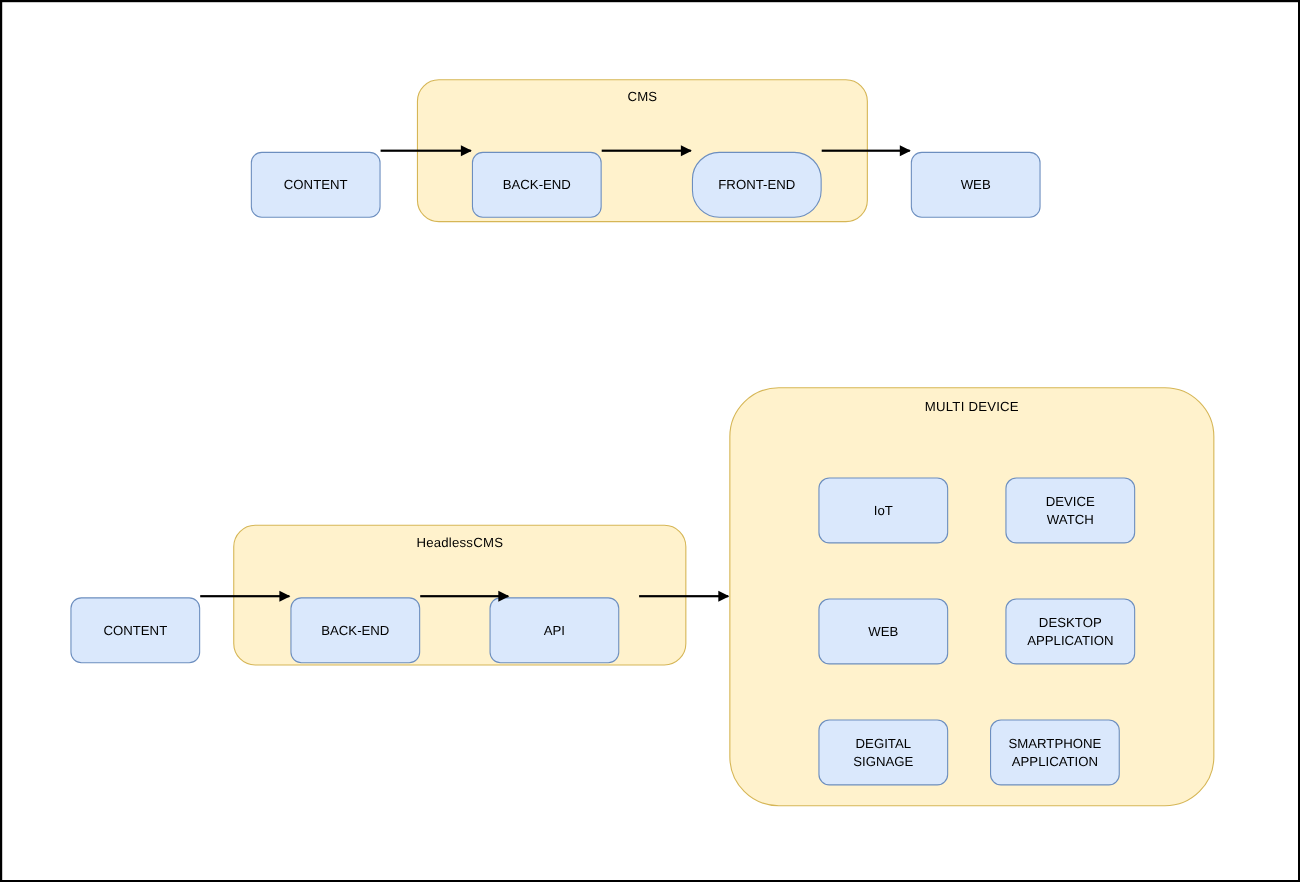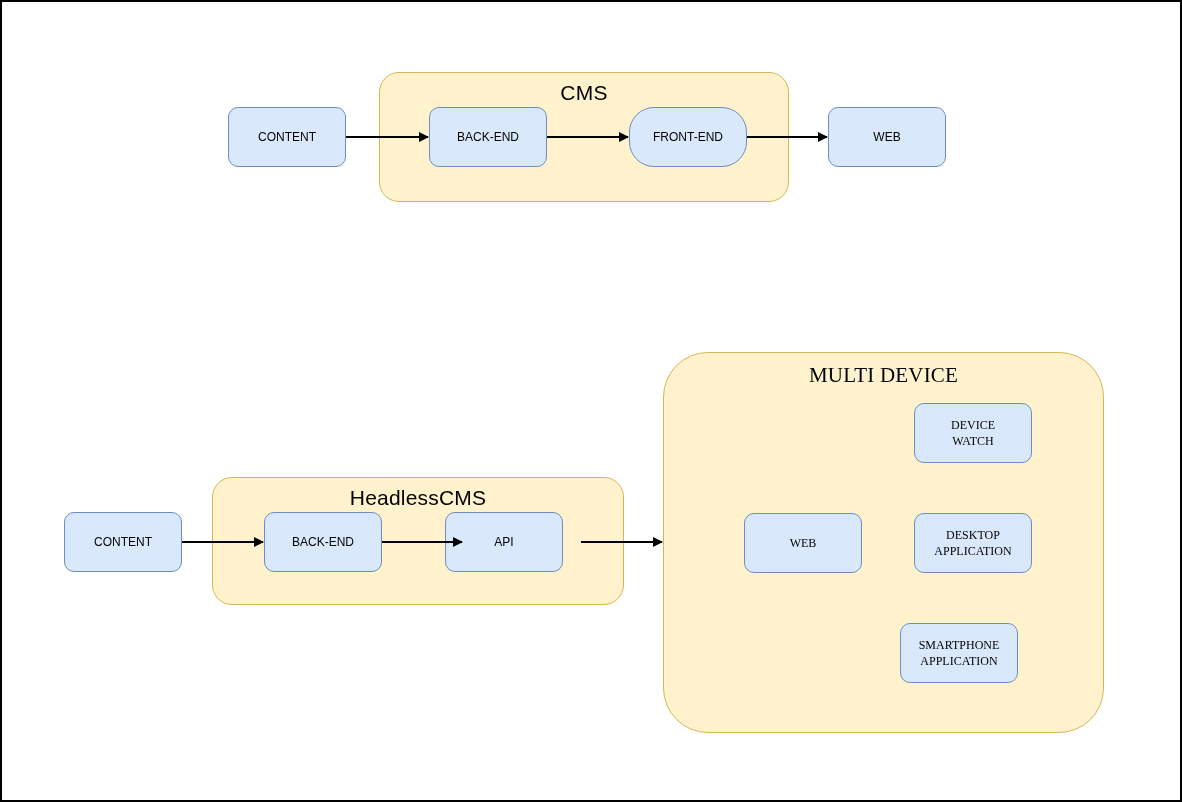--- a/index.html
+++ b/index.html
@@ -27,36 +27,37 @@
     background: #dae8fc;
     border: 1px solid #6c8ebf;
     border-radius: 10px;
     display: flex;
     align-items: center;
     justify-content: center;
     text-align: center;
     font-size: 12px;
     line-height: 1.35;
     white-space: pre-line;
+    margin-top: 31px;
   }
   
   .group {
     position: absolute;
     box-sizing: border-box;
     background: #fff2cc;
     border: 1.5px solid #d6b656;
     border-radius: 20px;
   }
   .group-title {
     position: absolute;
     left: 0;
     right: 0;
     top: 8px;
     text-align: center;
-    font-size: 21px;
+    font-size: 12px;
     letter-spacing: 0.2px;
   }
   .group.multi {
     border-radius: 45px;
   }
   .group.multi .group-title {
     top: 10px;
   }
   
   .arrow {
@@ -105,30 +106,33 @@
   <div class="node" style="left:62px; top:510px;">CONTENT</div>
 
   <div class="node" style="left:262px; top:510px;">BACK-END</div>
 
   <div class="node" style="left:443px; top:510px;">API</div>
 
   <div class="arrow" style="left:180px; top:539px; width:81px;"></div>
   <div class="arrow" style="left:380px; top:539px; width:80px;"></div>
   <div class="arrow" style="left:579px; top:539px; width:81px;"></div>
 
-  <div class="group multi" style="left:661px; top:350px; width:441px; height:381px;font-family:Liberation Serif, serif;">
+  <div class="group multi" style="left:661px; top:350px; width:441px; height:381px;">
     <div class="group-title">MULTI DEVICE</div>
 
+    <div class="node" style="left:80px; top:50px;">IoT</div>
 
     <div class="node" style="left:250px; top:50px;">DEVICE
 WATCH</div>
 
     <div class="node" style="left:80px; top:160px;">WEB</div>
 
     <div class="node" style="left:250px; top:160px;text-align:center;">DESKTOP
 APPLICATION</div>
 
+    <div class="node" style="left:80px; top:270px;">DEGITAL
+SIGNAGE</div>
 
     <div class="node" style="left:236px; top:270px;">SMARTPHONE
 APPLICATION</div>
   </div>
 
 </div>
 
 </body></html>

